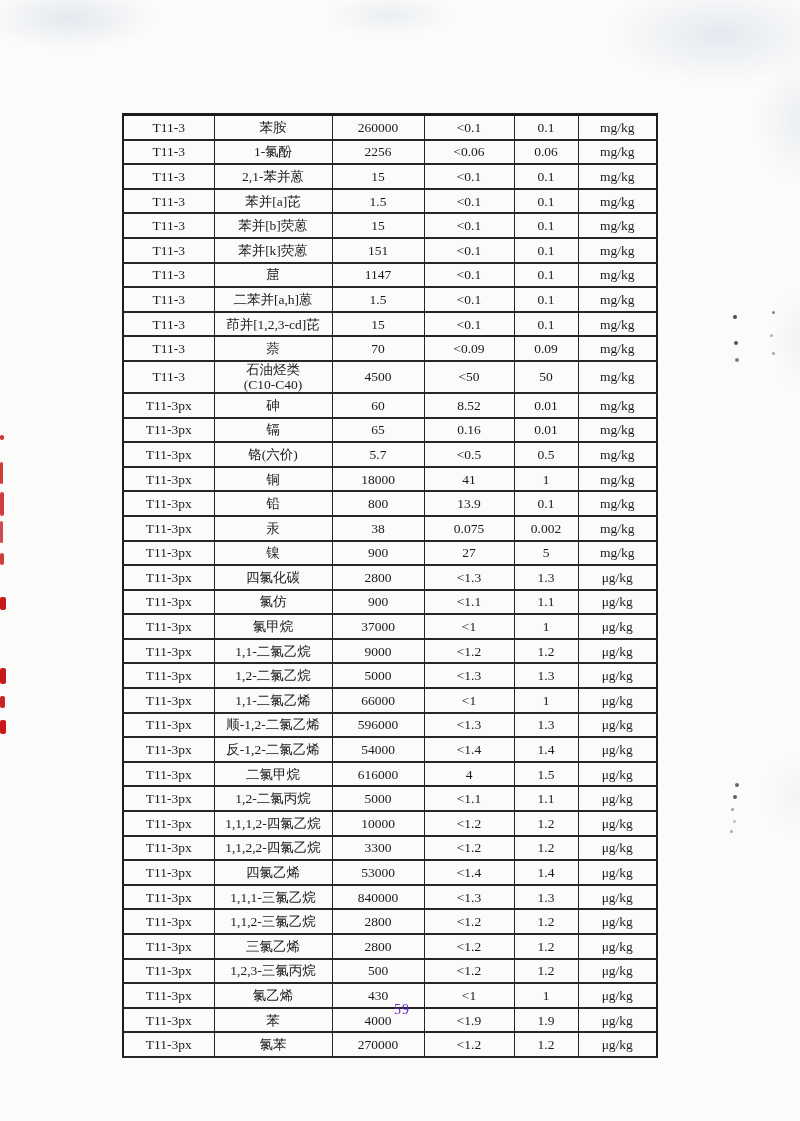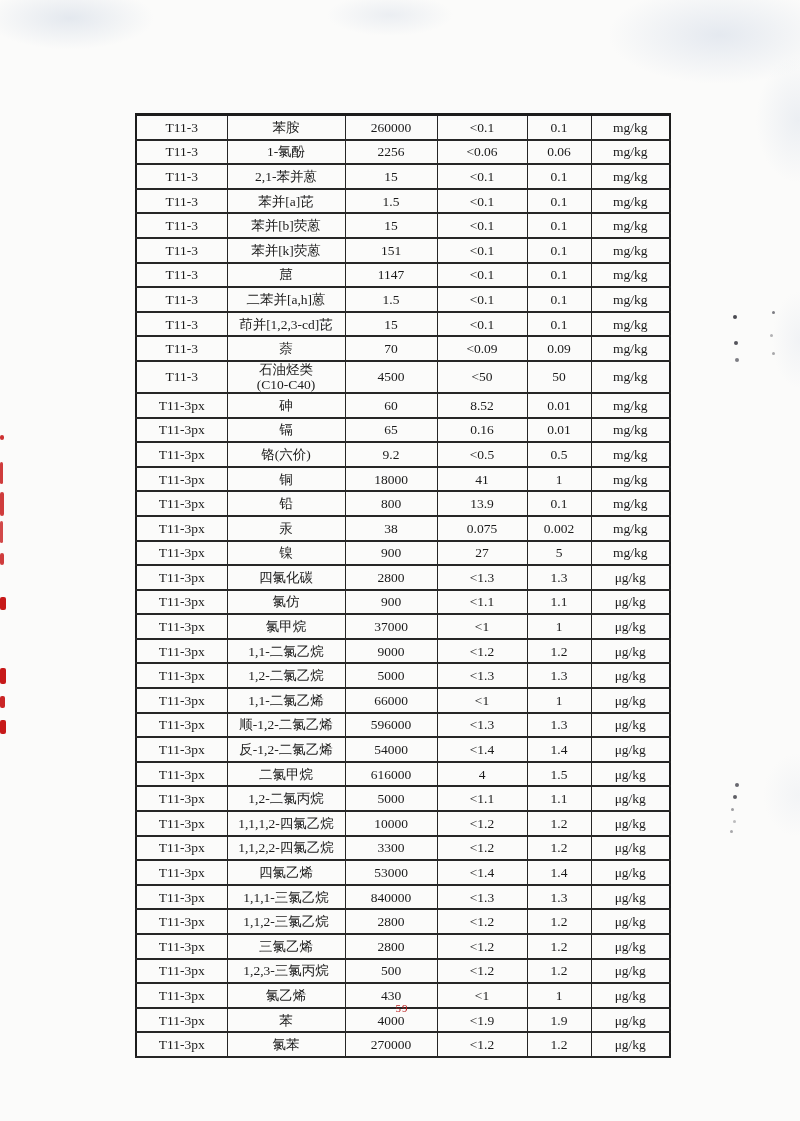--- a/index.html
+++ b/index.html
@@ -17,21 +17,21 @@
     background:
       radial-gradient(ellipse 120px 45px at 70px 18px,  rgba(190,202,220,.38), rgba(190,202,220,0) 70%),
       radial-gradient(ellipse 90px 30px at 390px 15px,  rgba(198,208,224,.30), rgba(198,208,224,0) 70%),
       radial-gradient(ellipse 160px 70px at 720px 35px, rgba(195,206,224,.40), rgba(195,206,224,0) 70%),
       radial-gradient(ellipse 60px 90px at 798px 120px, rgba(200,210,226,.30), rgba(200,210,226,0) 70%),
       radial-gradient(ellipse 40px 70px at 800px 340px, rgba(205,213,228,.22), rgba(205,213,228,0) 70%),
       radial-gradient(ellipse 50px 60px at 798px 795px, rgba(205,213,228,.18), rgba(205,213,228,0) 70%);
   }
   table.results-table{
     position:absolute;
-    left:135px;top:113px;
+    left:122px;top:113px;
     width:534px;
     border-collapse:collapse;
     table-layout:fixed;
     font-size:13.5px;
   }
   table.results-table td{
     border:1.5px solid #262626;
     border-top-width:2px;
     border-bottom-width:2px;
     text-align:center;
@@ -41,23 +41,23 @@
     line-height:15px;
     white-space:pre-line;
     overflow:hidden;
   }
   table.results-table{border:2px solid #1c1c1c;border-top-width:3px;}
   .page-number{
     position:absolute;
     left:378px;top:1002px;
     width:48px;
     text-align:center;
-    font-size:11px;
+    font-size:14px;
     letter-spacing:1px;
-    color:#b91c1c;
+    color:#6d28d9;
   }
   .artifact{position:absolute;pointer-events:none;}
   .stamp{background:#c40d0d;}
   .speck{background:#2a2a33;border-radius:50%;}
 </style>
 </head>
 <body>
 
 <div class="page">
   <div class="scan-shading"></div>
@@ -173,21 +173,21 @@
           <td>T11-3px</td>
           <td>镉</td>
           <td>65</td>
           <td>0.16</td>
           <td>0.01</td>
           <td>mg/kg</td>
         </tr>
         <tr>
           <td>T11-3px</td>
           <td>铬(六价)</td>
-          <td>9.2</td>
+          <td>5.7</td>
           <td>&lt;0.5</td>
           <td>0.5</td>
           <td>mg/kg</td>
         </tr>
         <tr>
           <td>T11-3px</td>
           <td>铜</td>
           <td>18000</td>
           <td>41</td>
           <td>1</td>

